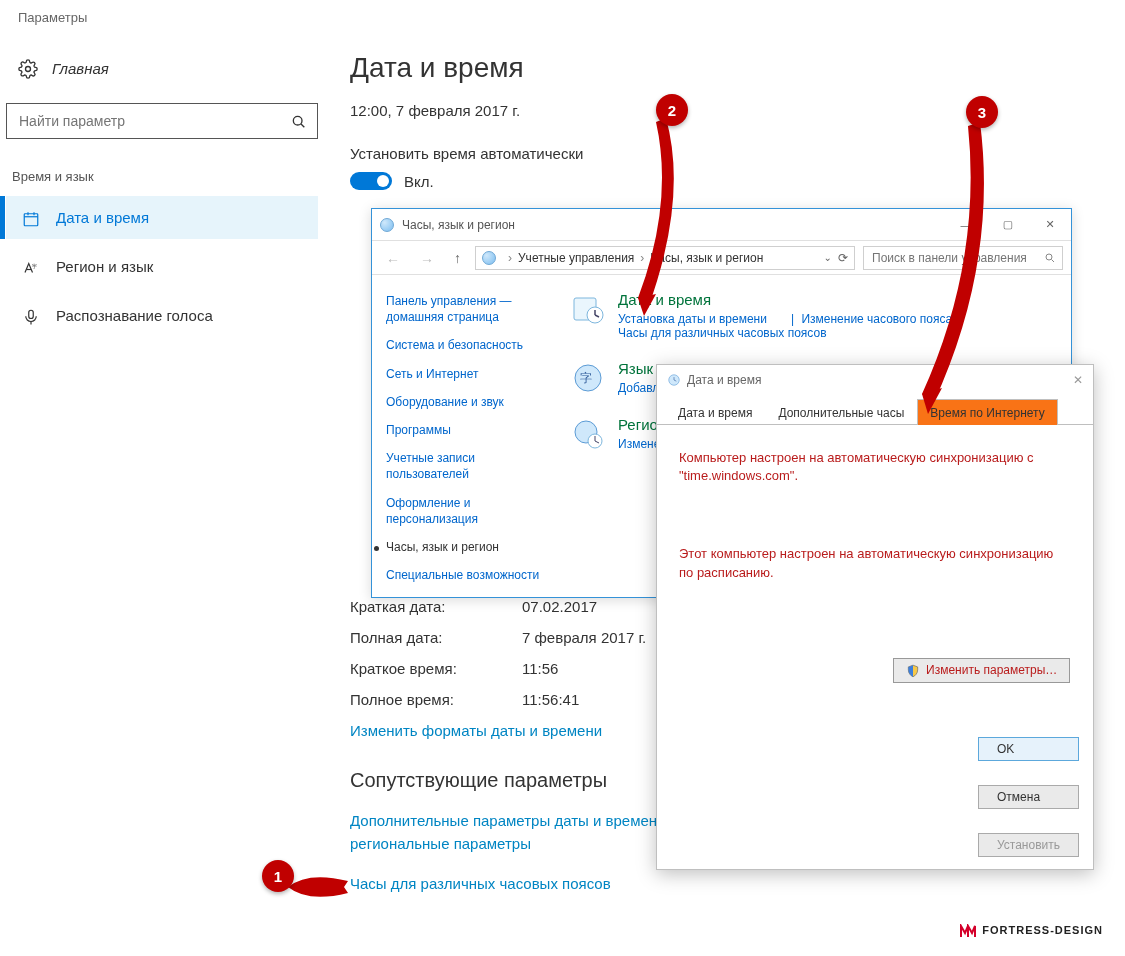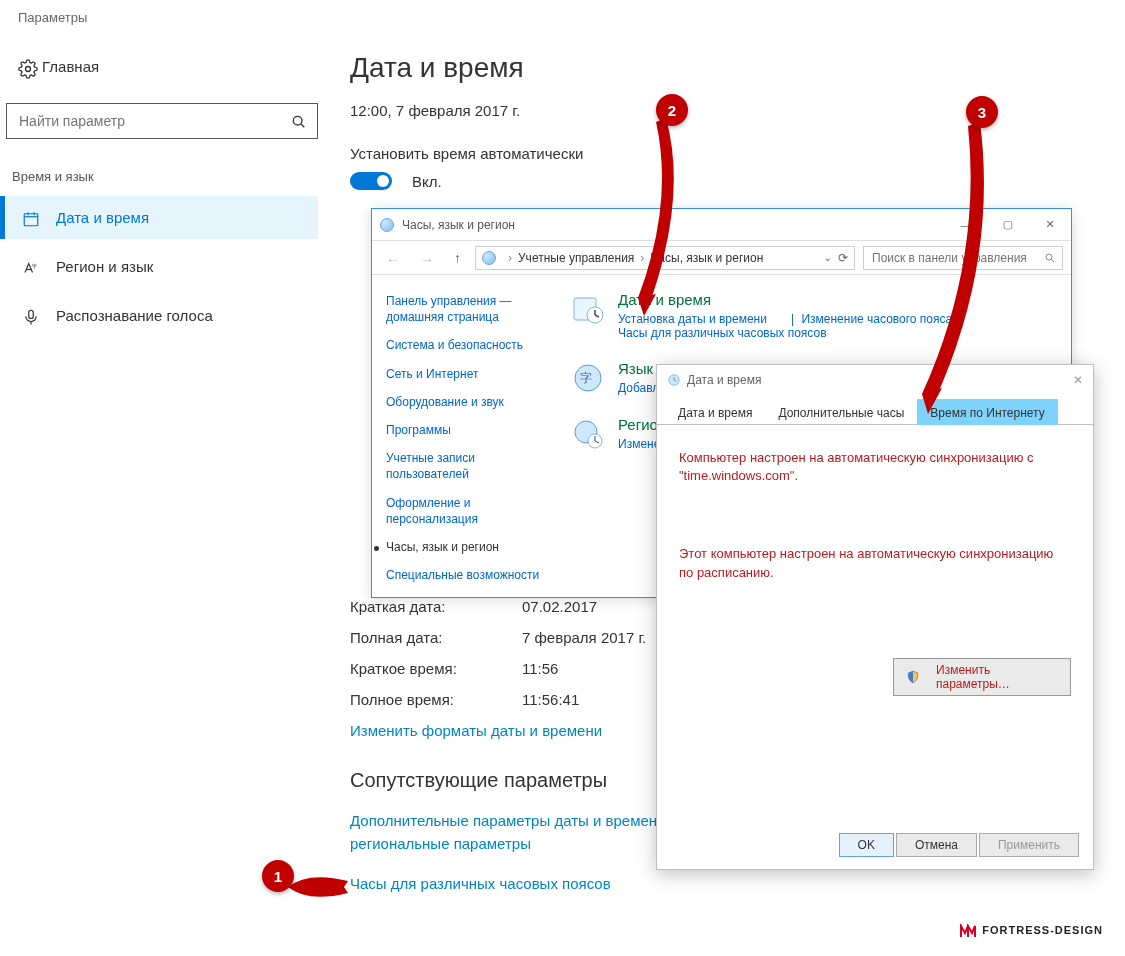--- a/index.html
+++ b/index.html
@@ -1,37 +1,37 @@
 <!DOCTYPE html>
 <html><head>
 <meta charset="utf-8">
 <style>
   *{box-sizing:border-box;}
   html,body{margin:0;padding:0;height:100%;}
   body{font-family:"Segoe UI",Tahoma,Arial,sans-serif;font-size:14px;color:#333;background:#fff;width:1125px;height:956px;position:relative;overflow:hidden;}
   .settings-app{position:absolute;inset:0;}
   .app-title{font-size:13px;color:#666;padding:10px 18px;}
   .sidebar{position:absolute;left:6px;top:50px;width:312px;}
-  .home-row{display:flex;align-items:flex-start;gap:4px;padding:8px 12px;margin-bottom:16px;}
+  .home-row{display:flex;align-items:center;gap:14px;padding:8px 12px;margin-bottom:16px;font-style:italic;}
   .search-box{display:flex;align-items:center;justify-content:flex-end;height:36px;border:1px solid #555;padding:16px 10px;margin:8px 0 30px 0;}
   .search-box input{border:0;outline:none;font-size:14px;flex:1;color:#333;}
   .search-box .glass{font-size:14px;color:#333;}
   .section-label{font-size:13px;color:#555;padding:0 6px;margin-bottom:12px;}
   .nav-item{display:flex;align-items:center;gap:16px;padding:11px 16px;margin-bottom:6px;font-size:15px;}
   .nav-item.selected{background:#e6f4fb;color:#0078d7;}
   .nav-item.selected .icon18{color:#0078d7;}
   .nav-bar{position:absolute;left:-6px;top:0;bottom:0;width:5px;background:#0078d7;}
   .icon18{font-size:18px;color:#333;}
   svg{display:inline-block;vertical-align:middle;}
 
   .main{position:absolute;left:350px;top:52px;right:30px;}
   .h1{font-size:28px;font-weight:400;margin:0 0 18px 0;}
   .datetime-now{font-size:15px;margin-bottom:26px;}
   .sub-label{font-size:15px;margin-bottom:10px;}
-  .toggle-row{display:flex;align-items:center;gap:20px;font-size:15px;margin-bottom:18px;}
+  .toggle-row{display:flex;align-items:center;gap:12px;font-size:15px;margin-bottom:18px;}
   .toggle{width:42px;height:18px;border-radius:10px;background:#0078d7;position:relative;}
   .toggle .knob{position:absolute;right:3px;top:3px;width:12px;height:12px;border-radius:50%;background:#fff;}
   .info-row{display:flex;font-size:15px;margin-bottom:14px;}
   .info-row .k{width:172px;}
   .link{color:#0085c3;font-size:15px;}
   .h2{font-size:20px;font-weight:400;margin:30px 0 18px 0;}
 
   
   .cp-window{position:absolute;left:371px;top:208px;width:701px;height:390px;border:1px solid #3492d8;background:#fff;box-shadow:0 2px 12px rgba(0,0,0,.15);}
   .cp-titlebar{height:32px;display:flex;align-items:center;justify-content:space-between;background:#fff;border-bottom:1px solid #e0e0e0;}
@@ -54,26 +54,26 @@
   .cp-icon{width:36px;height:36px;display:flex;align-items:center;justify-content:center;}
   .cp-cat-title{color:#00733b;font-size:15px;margin-bottom:4px;}
   .cp-sub{color:#0066cc;margin-right:20px;}
   .cp-sub-sep{color:#0066cc;margin:0 4px;}
 
   
   .dt-dialog{position:absolute;left:656px;top:364px;width:438px;height:506px;border:1px solid #bfbfbf;background:#fff;box-shadow:0 4px 18px rgba(0,0,0,.25);}
   .dt-title{height:30px;display:flex;align-items:center;justify-content:space-between;padding:0 10px;font-size:12px;color:#666;}
   .dt-tabs{display:flex;align-items:flex-end;height:30px;border-bottom:1px solid #bfbfbf;padding:0 8px;font-size:12px;}
   .dt-tab{padding:6px 12px 5px 12px;color:#333;border:1px solid transparent;border-bottom:none;position:relative;top:1px;cursor:pointer;}
-  .dt-tab.active{border-color:#bfbfbf;background:#7dd3fc;}
+  .dt-tab.active{border-color:#bfbfbf;background:#f97316;}
   .dt-body{padding:24px 22px;font-size:13px;color:#b91c1c;}
   .dt-body p{margin:0 0 60px 0;line-height:1.4;}
-  .dt-change-btn{border:1px solid #999;background:#eaeaea;padding:4px 12px;font-size:12px;display:inline-flex;align-items:center;gap:16px;cursor:pointer;margin-left:214px;margin-top:16px;}
+  .dt-change-btn{border:1px solid #999;background:#eaeaea;padding:4px 12px;font-size:12px;display:inline-flex;align-items:center;gap:6px;cursor:pointer;margin-left:214px;margin-top:16px;}
   .shield{display:inline-block;}
-  .dt-footer{position:absolute;bottom:12px;right:14px;display:flex;gap:2px;}
+  .dt-footer{position:absolute;bottom:12px;right:14px;display:flex;gap:24px;flex-direction:column;}
   .btn{border:1px solid #aaa;background:#eaeaea;color:#333;padding:4px 18px;font-size:12px;cursor:pointer;}
   .btn.primary{background:#e6f2fb;border-color:#5ca8dc;}
   .btn.disabled{color:#999;}
 
   
   .bubble{position:absolute;width:32px;height:32px;border-radius:50%;background:#c00000;color:#fff;display:flex;align-items:center;justify-content:center;font-size:15px;font-weight:600;box-shadow:0 2px 4px rgba(0,0,0,.3);}
   .arrow-svg{position:absolute;overflow:visible;pointer-events:none;}
   .arrow-shape{fill:#c00000;}
 
   .watermark{position:absolute;right:22px;bottom:18px;font-size:11px;letter-spacing:1px;color:#222;font-weight:700;display:flex;align-items:center;gap:6px;}
@@ -304,21 +304,21 @@
             <path d="M12 2 4 5v5c0 6 4 10 8 12 4-2 8-6 8-12V5Z" fill="#f7c948" stroke="#555"></path>
             <path d="M12 2 4 5v5c0 6 4 10 8 12Z" fill="#3d7edb"></path>
           </svg>
       </span>
       <span>Изменить параметры…</span>
     </div>
   </div>
   <div class="dt-footer">
     <div class="btn primary">OK</div>
     <div class="btn">Отмена</div>
-    <div class="btn disabled">Применить</div>
+    <div class="btn disabled">Установить</div>
   </div>
 </div>
 
 <svg class="arrow-svg" style="left:288px;top:871px;" width="70" height="32">
   <path class="arrow-shape" d="M0 16 Q20 0 60 10 L56 16 L60 22 Q20 32 0 16 Z"></path>
 </svg>
 <div class="bubble" style="left:262px;top:860px;">1</div>
 
 <svg class="arrow-svg" style="left:638px;top:118px;" width="60" height="200">
   <path class="arrow-shape" d="M28 0 Q50 80 10 190 L0 180 Q36 85 18 4 Z"></path>

